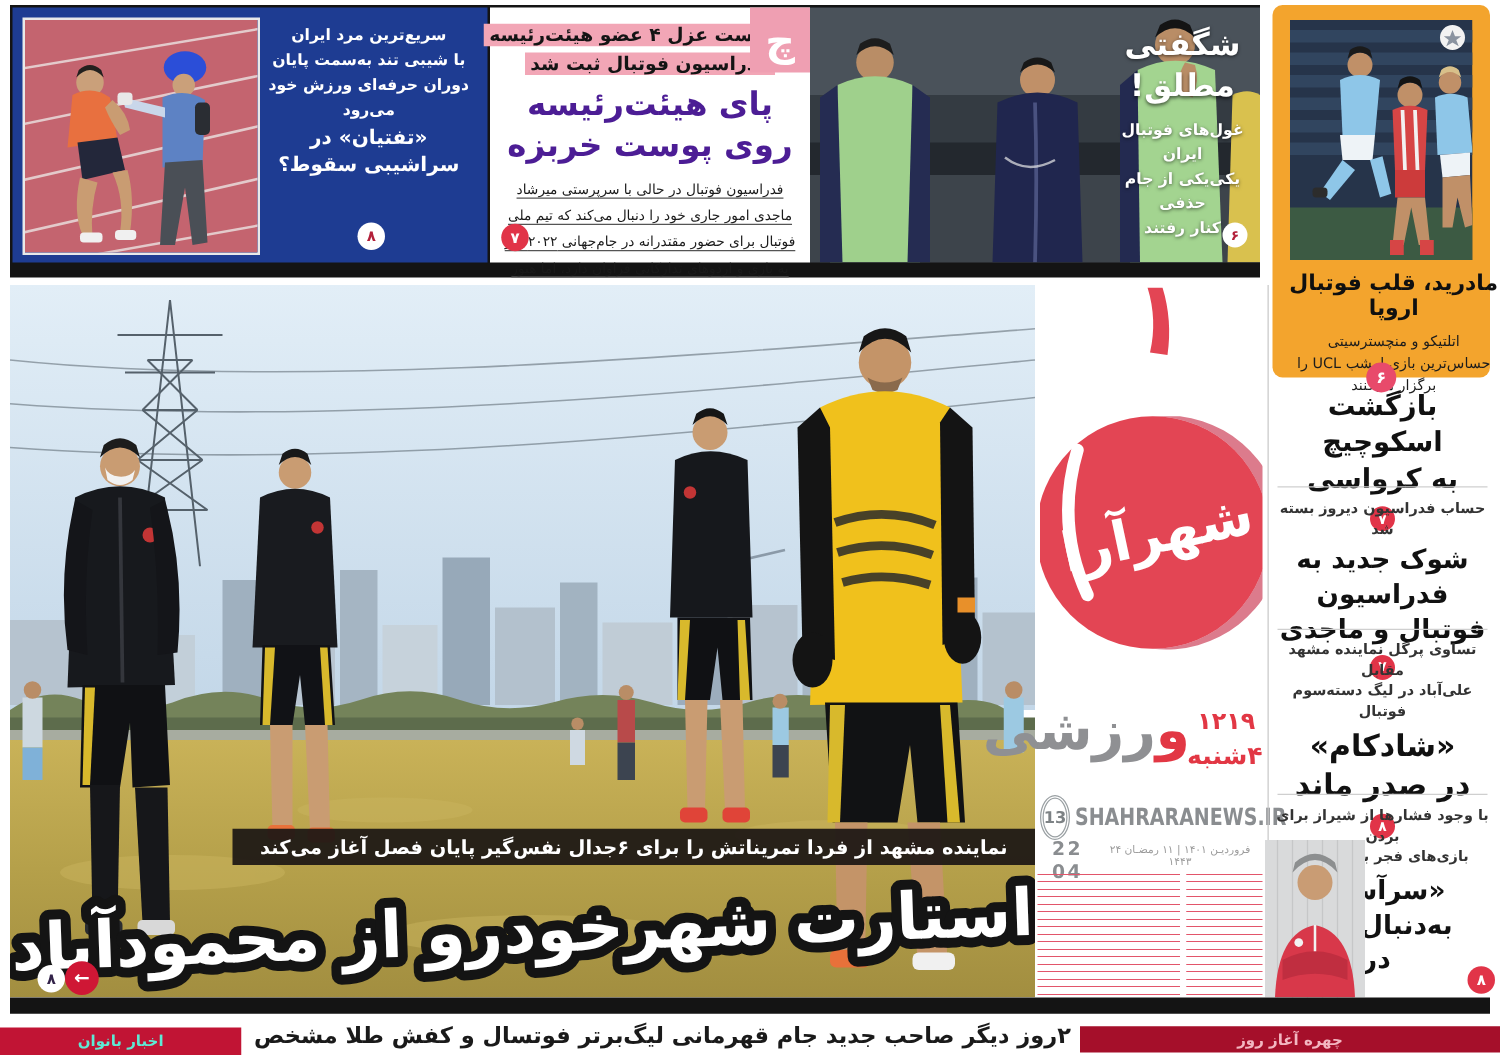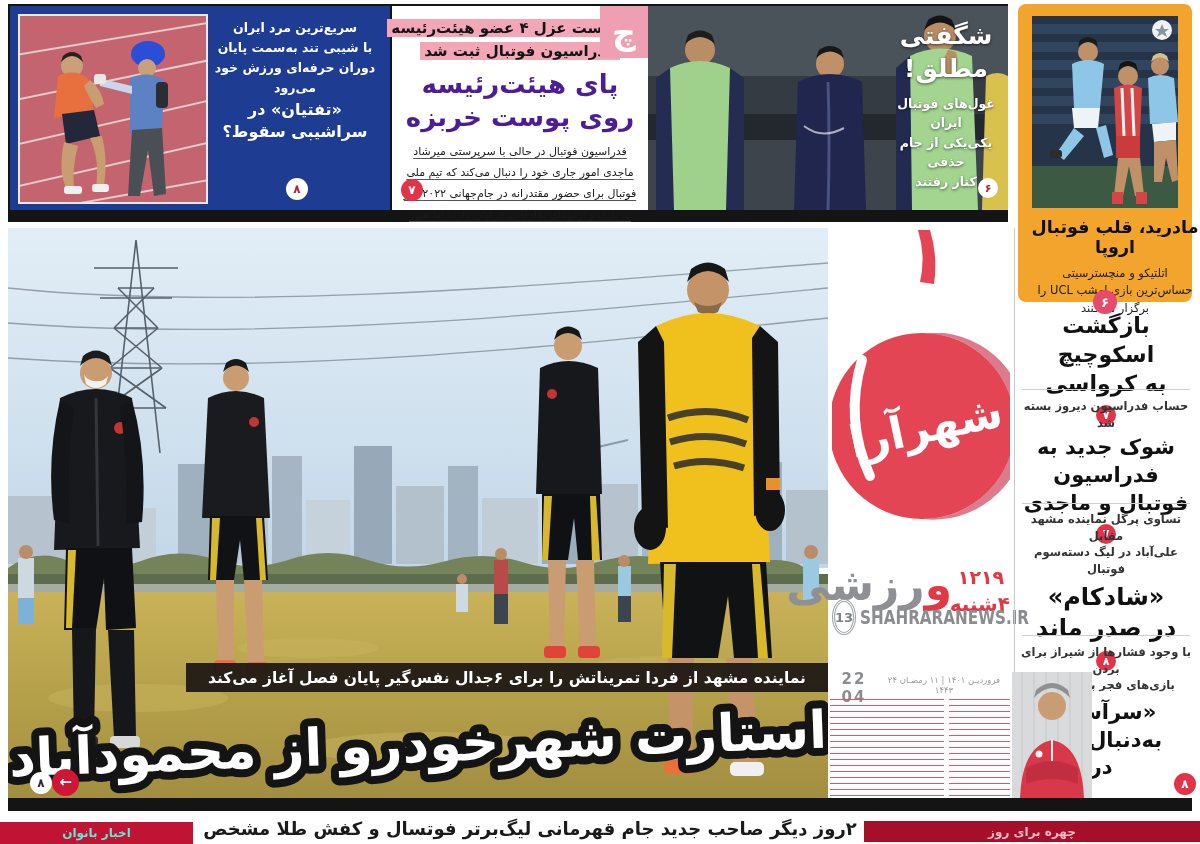--- a/index.html
+++ b/index.html
@@ -36,21 +36,21 @@
   #card-ucl{left:1018px;top:4px;width:174px;height:298px;background:#f3a42d;border-radius:8px;}
   #ucl-h{margin-top:7px;font-size:17.5px;font-weight:900;color:#101010;}
   #ucl-sub{margin-top:8px;font-size:11.5px;font-weight:400;color:#1c1c1c;line-height:1.5;}
   
   #section-row{left:832px;top:560px;width:178px;display:flex;direction:rtl;align-items:flex-start;}
   #section-logo{font-size:44px;font-weight:900;color:#8f9093;letter-spacing:-2px;line-height:1.15;}
   #section-logo .ini{color:#e23744;}
   #issue-col{width:58px;text-align:center;padding-top:6px;}
   #issue-no{color:#e23744;font-size:19px;font-weight:800;}
   #weekday{color:#e23744;font-size:20px;font-weight:900;margin-top:4px;}
-  #site-row{left:832px;top:599px;width:178px;display:flex;align-items:center;}
+  #site-row{left:832px;top:636px;width:178px;display:flex;align-items:center;}
   #day-circle{width:30px;height:30px;border:3px double #9aa0a3;border-radius:50%;color:#7d8285;
               font-size:13px;font-weight:800;display:flex;align-items:center;justify-content:center;background:#fff;}
   #site-url{font-size:19px;font-weight:900;color:#8a8d90;transform:scaleX(.8);transform-origin:left;white-space:nowrap;margin-left:4px;}
   #monthyear{left:830px;top:670px;width:48px;text-align:center;font-size:15px;font-weight:900;color:#8a8d90;letter-spacing:2px;}
   #date-fa{left:880px;top:675px;width:128px;text-align:center;font-size:8.5px;color:#9a9a9a;direction:ltr;}
   #pinstripes{left:830px;top:699px;width:180px;height:97px;
       background:repeating-linear-gradient(to bottom,#e2556a 0,#e2556a 1px,transparent 1px,transparent 6px);}
   #pinstripes .gap{position:absolute;left:114px;top:0;width:5px;height:100%;background:#fff;}
   
   .rc{left:1020px;width:172px;}
@@ -472,16 +472,16 @@
   <div class="abs badge red" style="left:1174px;top:773px;width:22px;height:22px;font-size:12px;">۸</div>
 
   <div id="bar-black" class="abs"></div>
   <div id="bar-women" class="abs">
     <span>اخبار بانوان</span>
   </div>
   <div id="bottom-center" class="abs rtl ctr">
     <span>۲روز دیگر صاحب جدید جام قهرمانی لیگ‌برتر فوتسال و کفش طلا مشخص می‌شود</span>
   </div>
   <div id="bar-face" class="abs">
-    <span>چهره برای روز</span>
+    <span>چهره آغاز روز</span>
   </div>
 
 </div>
 
 </body></html>

